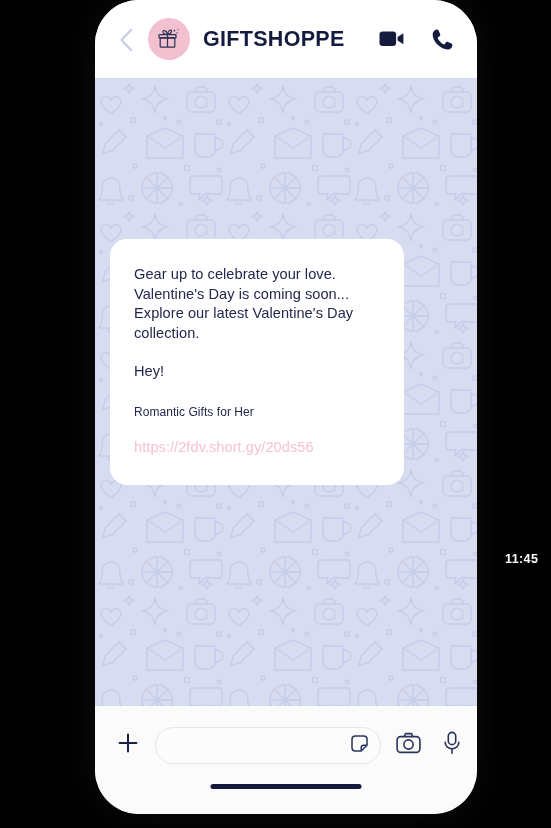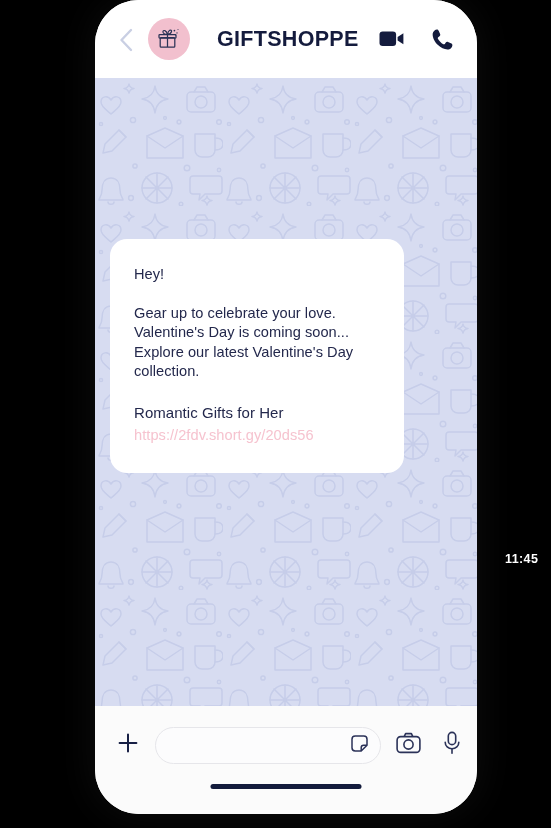--- a/index.html
+++ b/index.html
@@ -58,21 +58,21 @@
     width: 42px; height: 42px;
     border-radius: 50%;
     background: #f2c0ce;
     margin-left: 9px;
     flex: 0 0 auto;
     display: flex; align-items: center; justify-content: center;
   }
   #avatar svg { display: block; }
 
   #brand-title {
-    margin-left: 27px;
+    margin-left: 13px;
     font-size: 21.5px;
     font-weight: bold;
     letter-spacing: 0.3px;
     color: #141b3d;
     white-space: nowrap;
     flex: 1 1 auto;
   }
 
   .header-action {
     flex: 0 0 auto;
@@ -114,31 +114,31 @@
   .msg-para {
     font-size: 14.6px;
     line-height: 19.6px;
     color: #23284c;
     letter-spacing: 0.05px;
   }
   .msg-para + .msg-para { margin-top: 19px; }
 
   .link-group { margin-top: 21px; }
   .link-title {
-    font-size: 15px;
+    font-size: 12px;
     line-height: 19.6px;
     color: #23284c;
     letter-spacing: 0.05px;
   }
   .link-url {
     font-size: 14.6px;
     line-height: 20px;
     color: #f6c3cf;
     letter-spacing: 0.05px;
-    margin-top: 2px;
+    margin-top: 14px;
   }
 
   .gift-emoji { font-size: 14.6px; }
 
   
   #input-bar {
     position: absolute;
     left: 0;
     top: 706px;
     width: 382px;
@@ -331,23 +331,23 @@
               <path d="M112 118 C112.5 121 114 122 117 122.5 C114 123 112.5 124.5 112 127 C111.5 124.5 110 123 107 122.5 C110 122 111.5 121 112 118 Z"></path>
               <path d="M34 6 C34.5 9 36 10 39 10.5 C36 11 34.5 12.5 34 15 C33.5 12.5 32 11 29 10.5 C32 10 33.5 9 34 6 Z"></path>
             </g>
           </pattern>
         </defs>
         <rect width="382" height="628" fill="url(#doodles)"></rect>
       </svg>
 
       <div id="message-bubble">
 
+        <div class="msg-para">Gear up to celebrate your love. Valentine's Day is coming soon... Explore our latest Valentine's Day collection.</div>
+
         <div class="msg-para">Hey!</div>
-
-        <div class="msg-para">Gear up to celebrate your love. Valentine's Day is coming soon... Explore our latest Valentine's Day collection.</div>
 
 
         <div class="link-group">
           <div class="link-title">Romantic Gifts for Her</div>
           <div class="link-url">https://2fdv.short.gy/20ds56</div>
         </div>
 
 
 
       </div>

